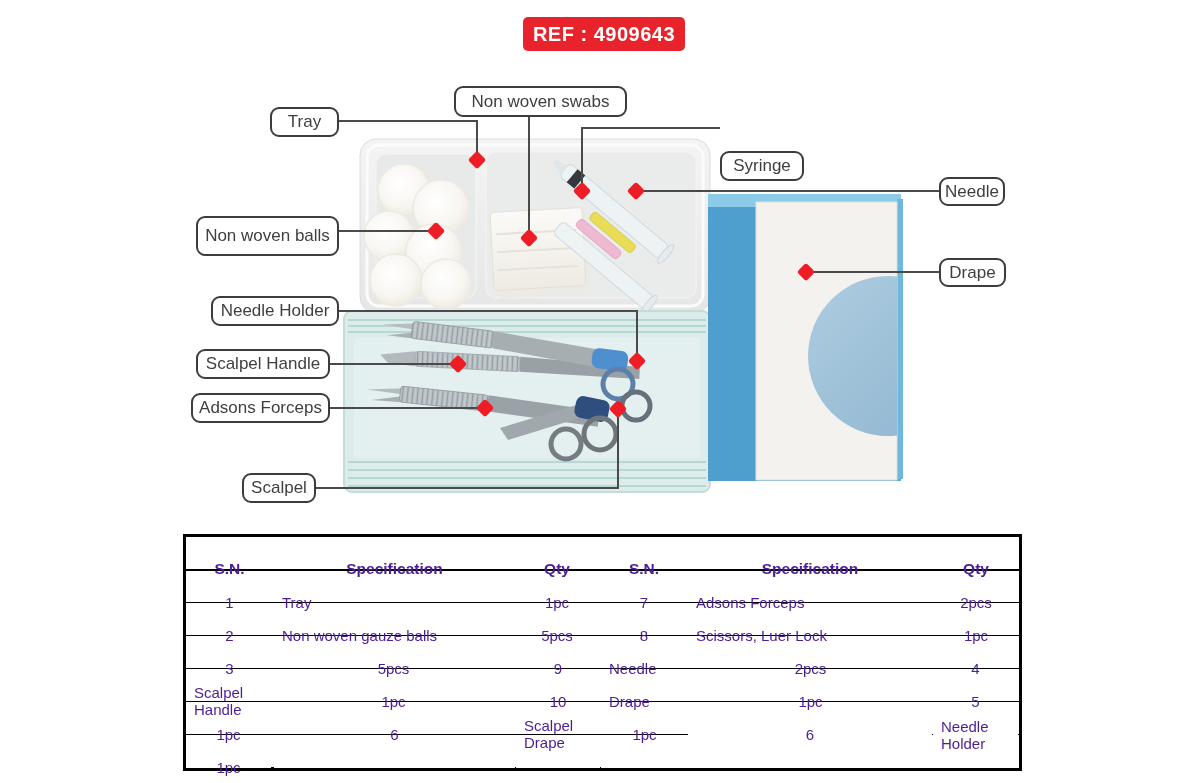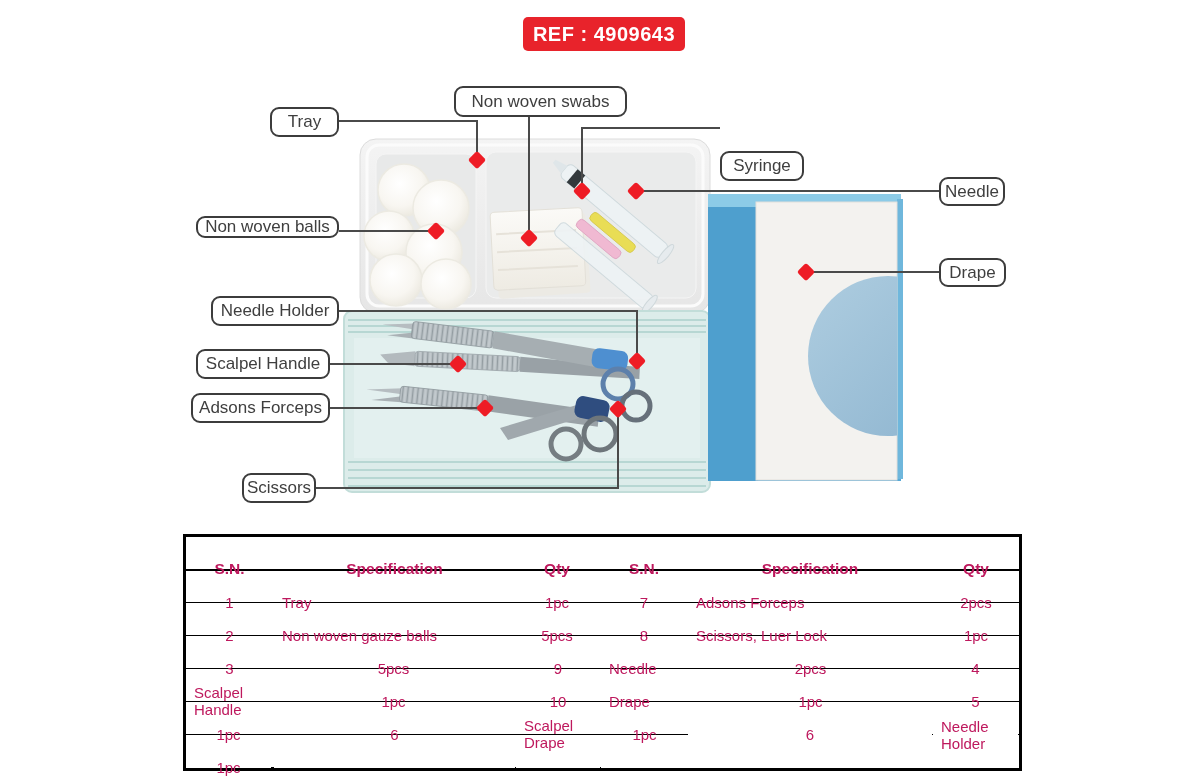--- a/index.html
+++ b/index.html
@@ -9,21 +9,21 @@
   .ref-badge{position:absolute;left:523px;top:17px;width:162px;height:34px;background:#e8232b;
              border-radius:5px;display:flex;align-items:center;justify-content:center;z-index:3;
              color:#ffffff;font-size:20px;font-weight:bold;letter-spacing:.5px;}
   .callout{position:absolute;z-index:3;background:#ffffff;border:2px solid #3c3c3c;border-radius:9px;
            display:flex;align-items:center;justify-content:center;font-size:17px;color:#3f3f3f;
            box-sizing:border-box;}
   .spec-table{position:absolute;left:183px;top:534px;z-index:2;display:grid;
               grid-template-columns:88px 242px 85px 87px 245px 86px;grid-auto-rows:33px;
               border:3px solid #000;background:#fff;}
   .cell{display:flex;align-items:center;justify-content:center;border-right:1px solid #000;
-        border-bottom:1px solid #000;font-size:15px;color:#be185d;box-sizing:border-box;margin-top:32px;}
+        border-bottom:1px solid #000;font-size:15px;color:#4c1d95;box-sizing:border-box;margin-top:32px;}
   .cell.spec{justify-content:flex-start;padding-left:8px;}
   .cell.head{background:#d9d9d9;font-weight:bold;border-bottom:2px solid #000;font-size:15.5px;
              justify-content:center;padding-left:0;}
   .cell.mid{border-right:3px solid #000;}
   .cell.endc{border-right:none;}
   .cell.botr{border-bottom:none;}
 </style>
 </head>
 <body>
 
@@ -167,26 +167,26 @@
       <use href="#dm" transform="translate(618,409) rotate(45)"></use>
     </g>
   </svg>
 
   <div class="ref-badge">REF : 4909643</div>
 
   <div class="callout" style="left:270px;top:107px;width:69px;height:30px;">Tray</div>
   <div class="callout" style="left:454px;top:86px;width:173px;height:31px;">Non woven swabs</div>
   <div class="callout" style="left:720px;top:113px;width:84px;height:30px;margin-top:38px;">Syringe</div>
   <div class="callout" style="left:939px;top:177px;width:66px;height:29px;">Needle</div>
-  <div class="callout" style="left:196px;top:216px;width:143px;height:22px;text-align:right;">Non woven balls</div>
+  <div class="callout" style="left:196px;top:216px;width:143px;height:40px;text-align:right;">Non woven balls</div>
   <div class="callout" style="left:939px;top:258px;width:67px;height:29px;">Drape</div>
   <div class="callout" style="left:211px;top:296px;width:128px;height:30px;">Needle Holder</div>
   <div class="callout" style="left:196px;top:349px;width:134px;height:30px;">Scalpel Handle</div>
   <div class="callout" style="left:191px;top:393px;width:139px;height:30px;">Adsons Forceps</div>
-  <div class="callout" style="left:242px;top:473px;width:74px;height:30px;">Scissors</div>
+  <div class="callout" style="left:242px;top:473px;width:74px;height:30px;">Scalpel</div>
 
   <div class="spec-table">
     <div class="cell head">S.N.</div>
     <div class="cell head">Specification</div>
     <div class="cell head mid">Qty</div>
     <div class="cell head">S.N.</div>
     <div class="cell head">Specification</div>
     <div class="cell head endc">Qty</div>
 
     <div class="cell">1</div>

